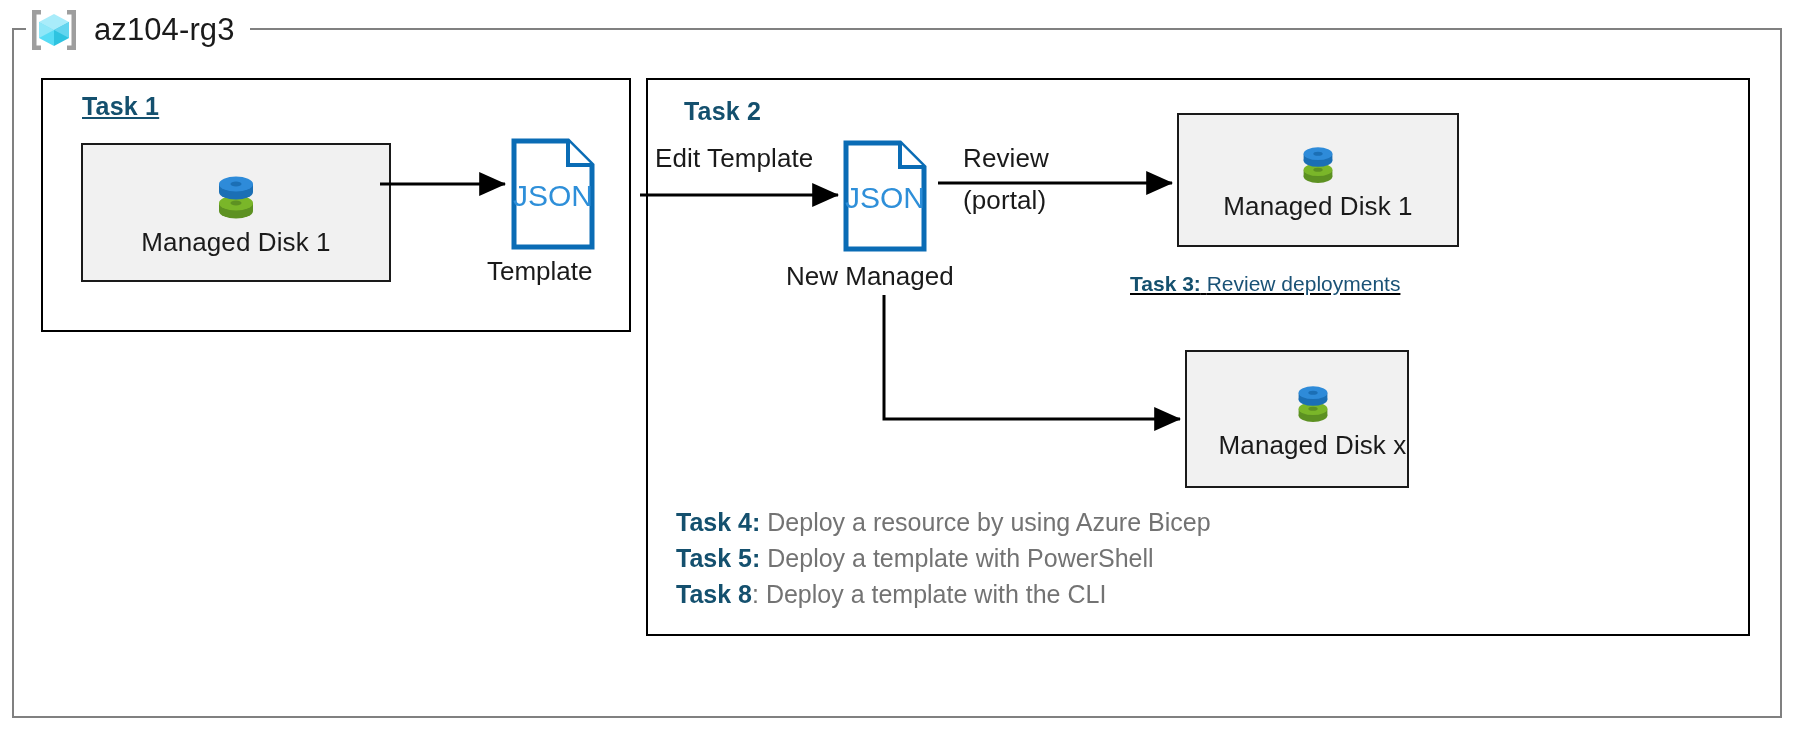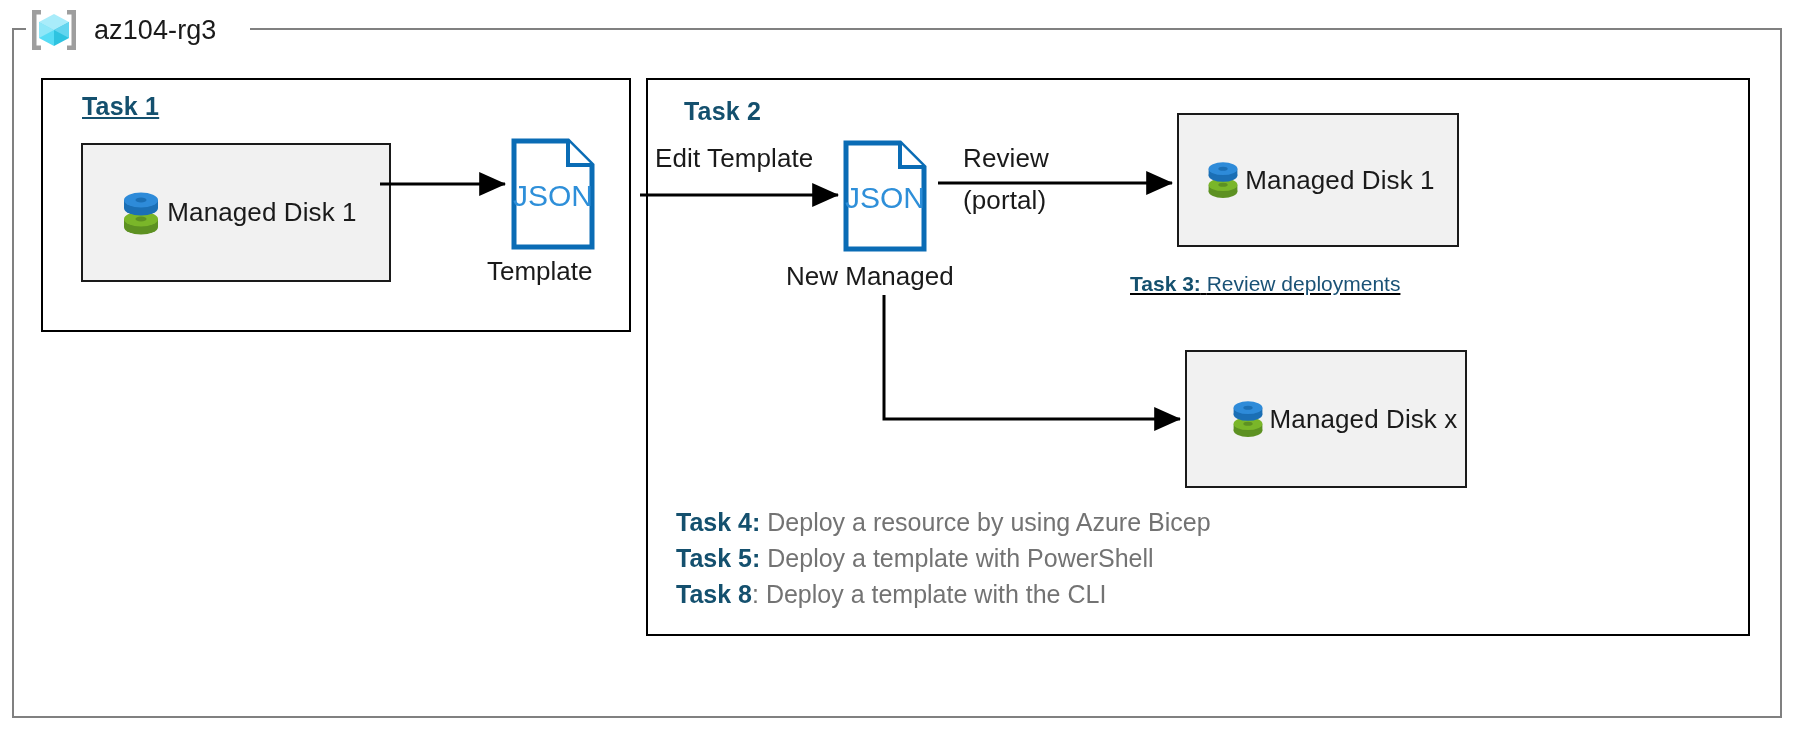--- a/index.html
+++ b/index.html
@@ -37,21 +37,21 @@
     top: 8px;
     height: 44px;
     background: #ffffff;
     z-index: 3;
     display: flex;
     align-items: center;
     gap: 12px;
     padding-right: 14px;
   }
   .rg-title-text {
-    font-size: 27px;
+    font-size: 31px;
     color: #1a1a1a;
     white-space: nowrap;
     letter-spacing: 0.1px;
   }
 
   
   .rg-icon {
     width: 56px;
     height: 46px;
     position: relative;
@@ -79,32 +79,33 @@
   #task1-heading { left: 82px;  top: 92px; text-decoration: underline; }
   #task2-heading { left: 684px; top: 97px; }
 
   
   .res-box {
     position: absolute;
     background: #f1f1f1;
     border: 2px solid #1a1a1a;
     box-sizing: border-box;
     display: flex;
+    flex-direction: column;
     align-items: center;
     justify-content: center;
   }
   .res-label {
     font-size: 26px;
     color: #1a1a1a;
     white-space: nowrap;
     letter-spacing: 0.1px;
   }
   #disk1-left-box  { left: 81px;   top: 143px; width: 310px; height: 139px; }
   #disk1-right-box { left: 1177px; top: 113px; width: 282px; height: 134px; }
-  #diskx-box       { left: 1185px; top: 350px; width: 282px; height: 138px; padding-left: 31px; }
+  #diskx-box       { left: 1185px; top: 350px; width: 224px; height: 138px; padding-left: 31px; }
 
   
   .disk-icon {
     width: 52px;
     height: 56px;
     position: relative;
     margin-bottom: 4px;
   }
   .disk-icon.small { width: 44px; height: 48px; }
 

